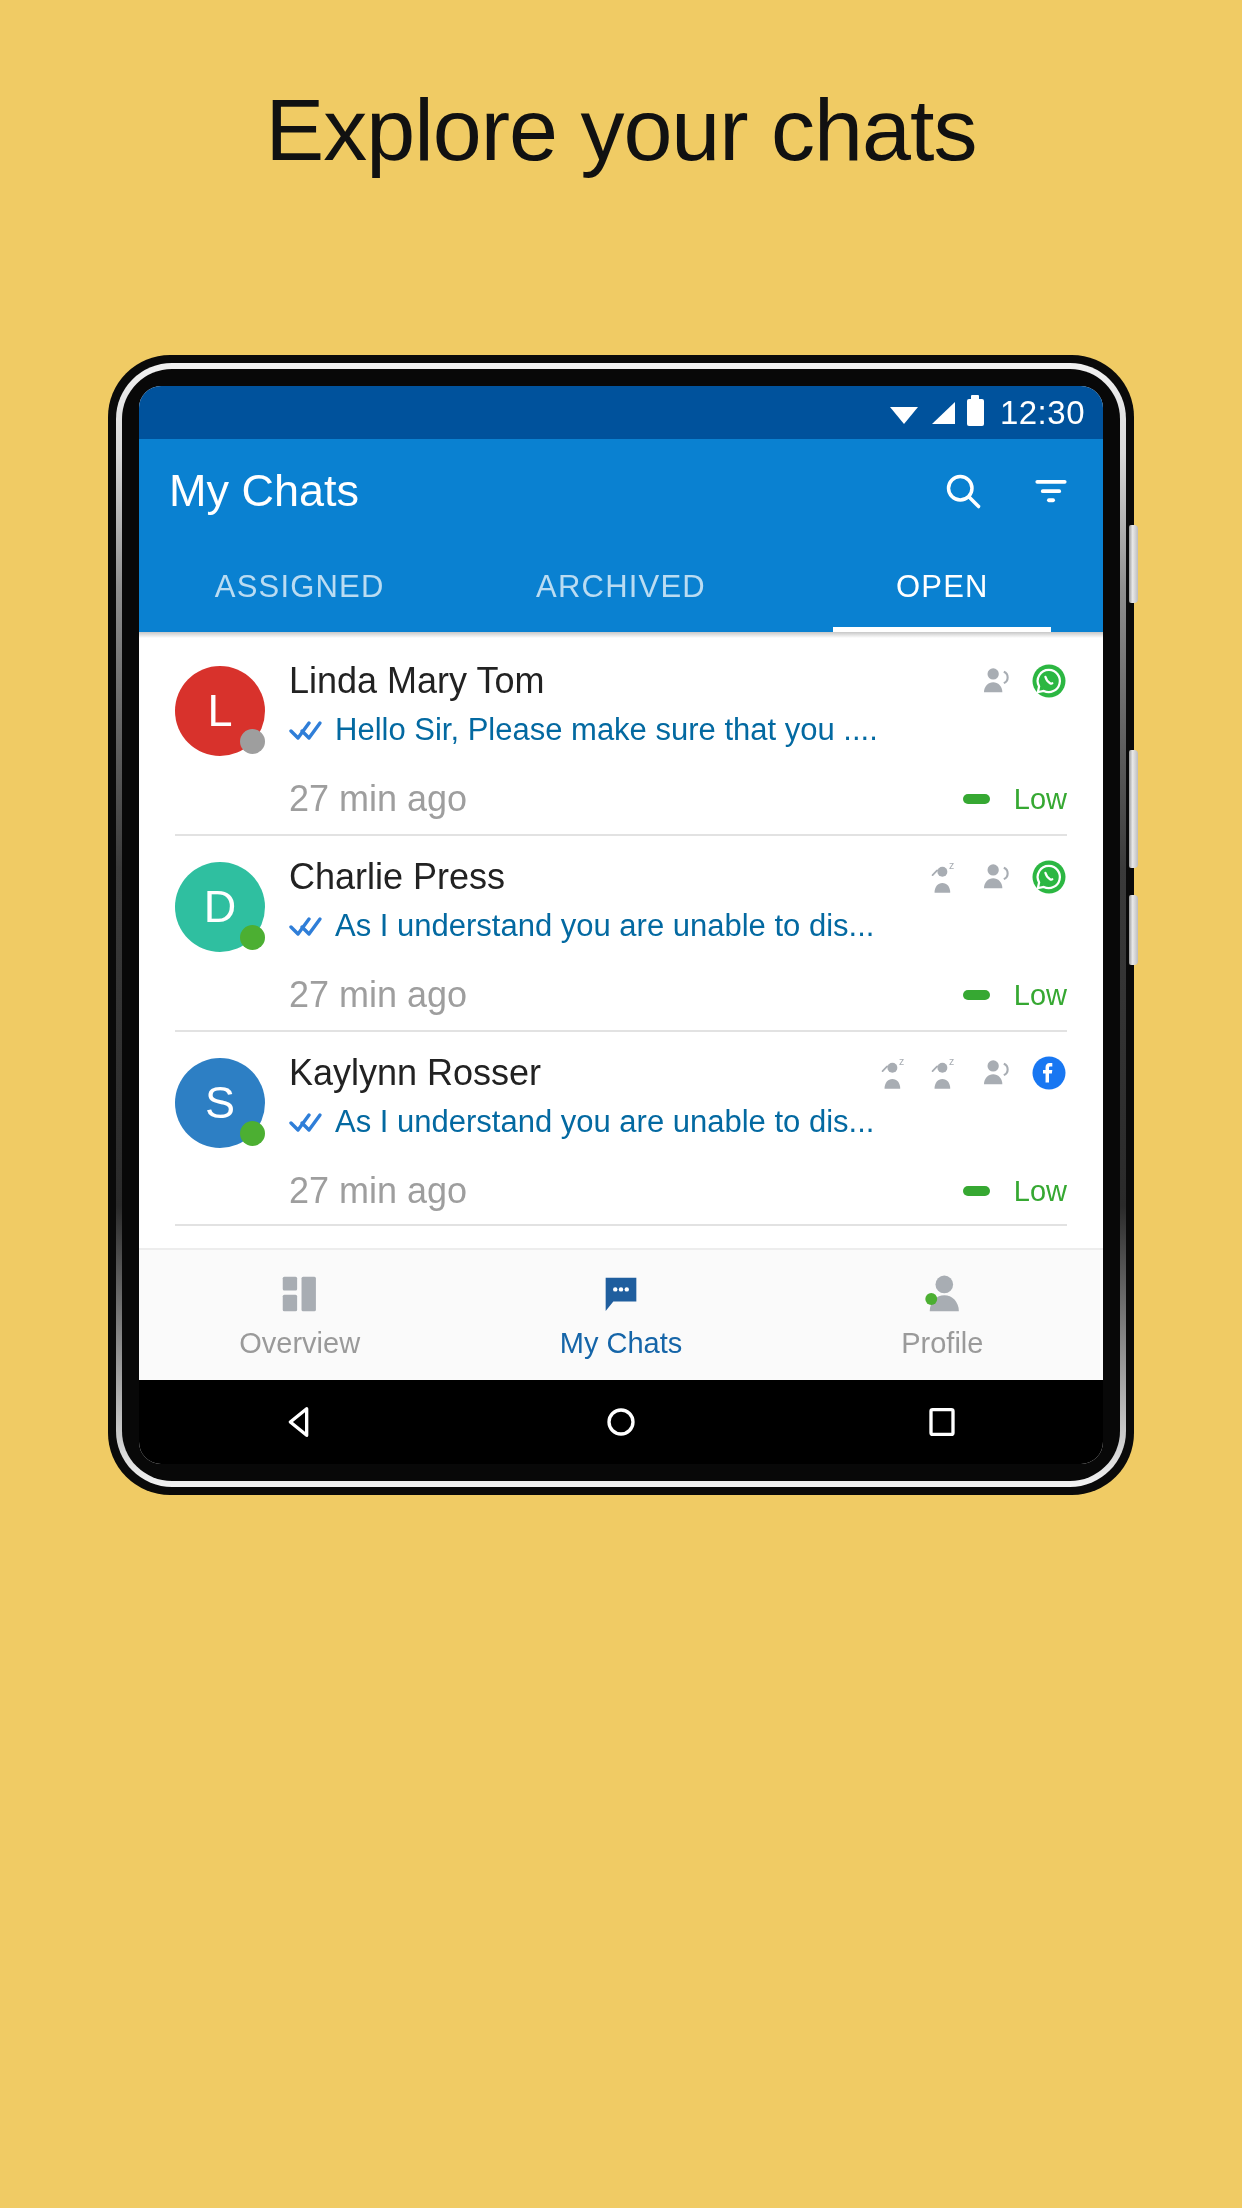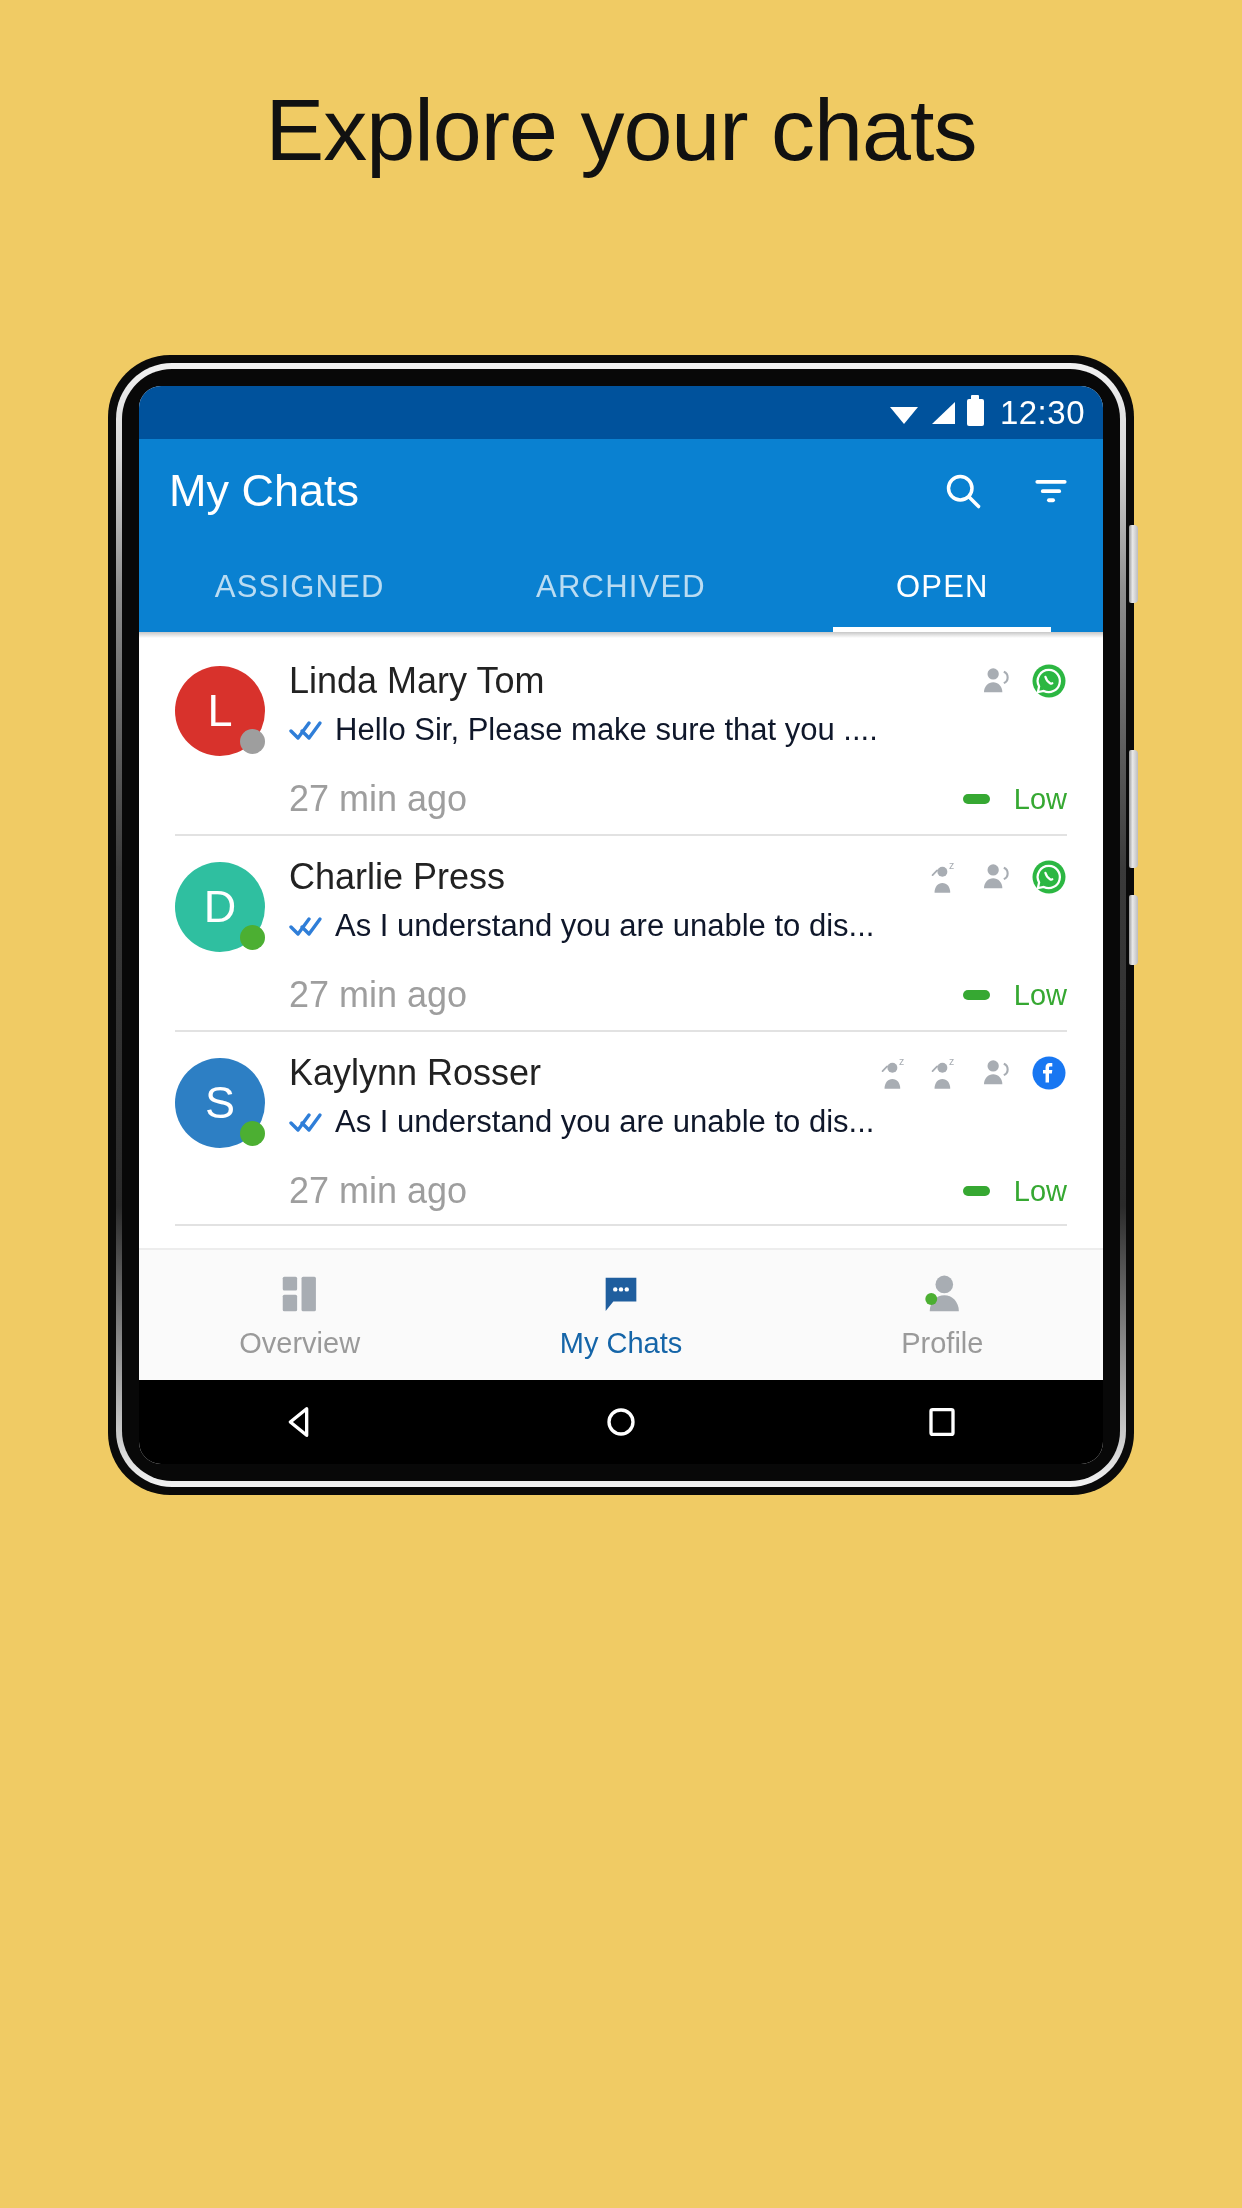--- a/index.html
+++ b/index.html
@@ -178,21 +178,21 @@
     overflow: hidden;
   }
   .chat-badges { display: flex; align-items: center; gap: 18px; }
   .chat-preview {
     display: flex; align-items: center;
     margin-top: 10px;
     gap: 12px;
   }
   .chat-snippet {
     font-size: 31px;
-    color: #0f172a;
+    color: #0369a1;
     white-space: nowrap;
     overflow: hidden;
   }
   .chat-foot {
     display: flex;
     align-items: center;
     margin-top: 22px;
     padding-left: 114px;
   }
   .chat-time { font-size: 36px; color: #9e9e9e; flex: 1; }

